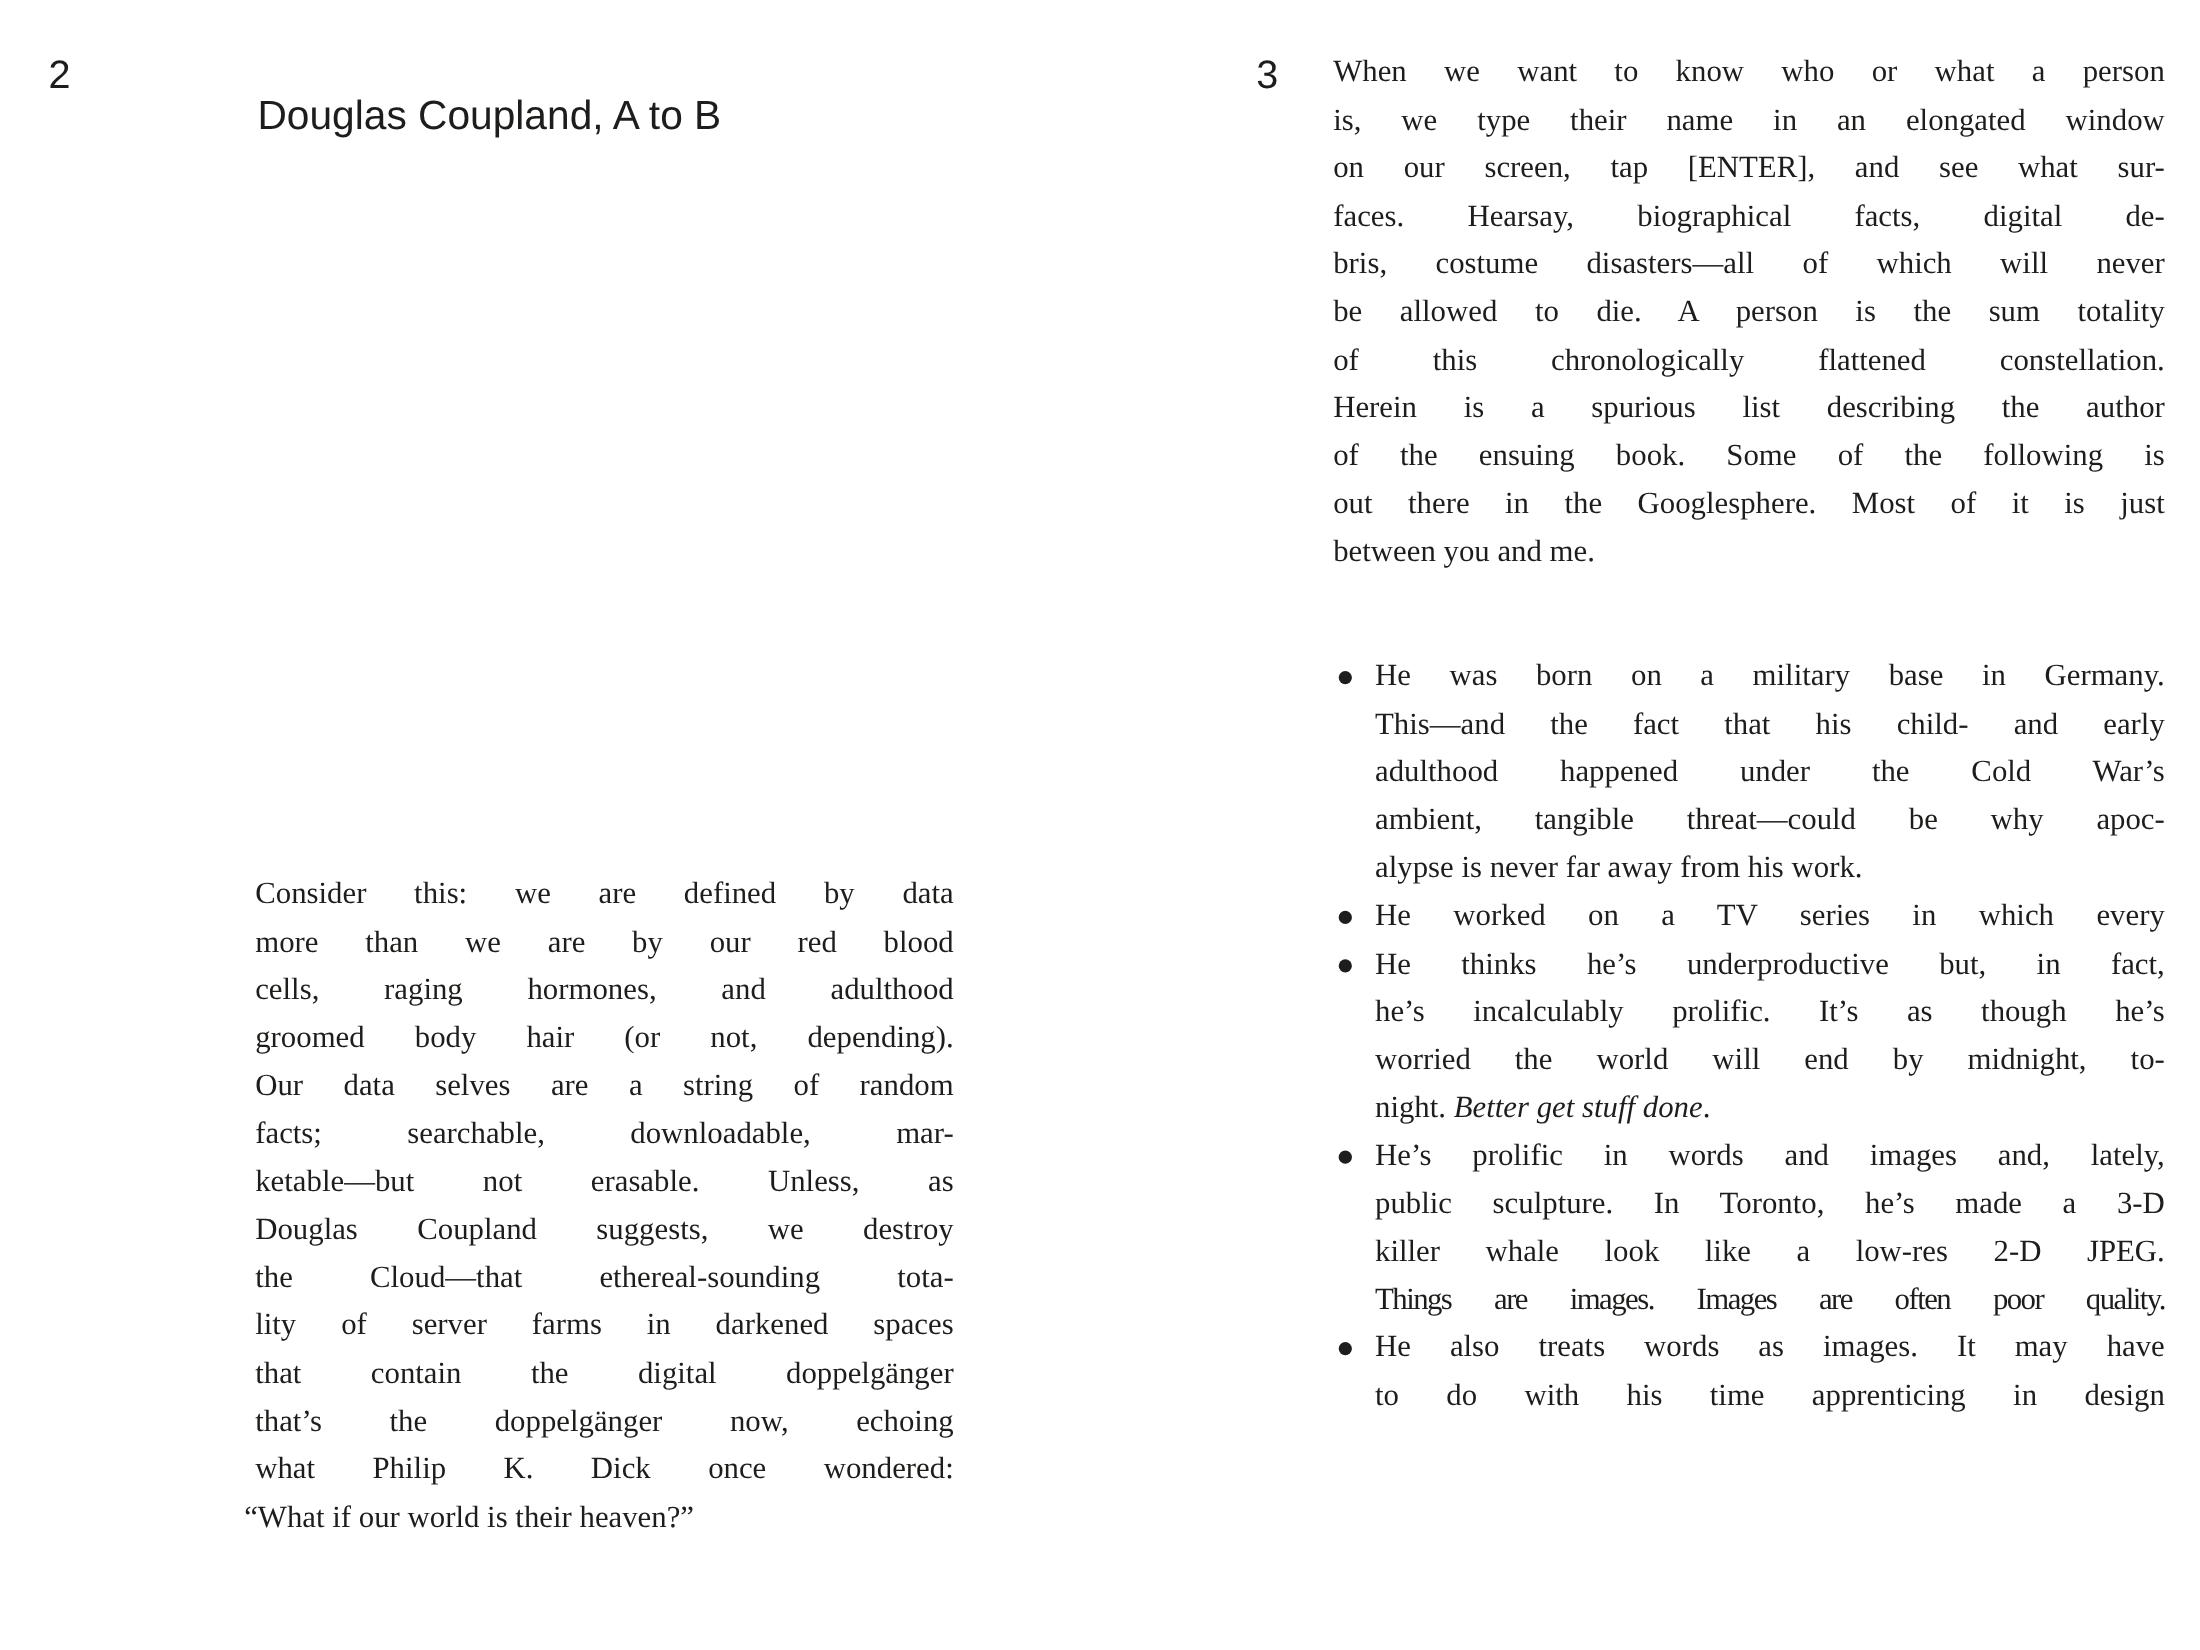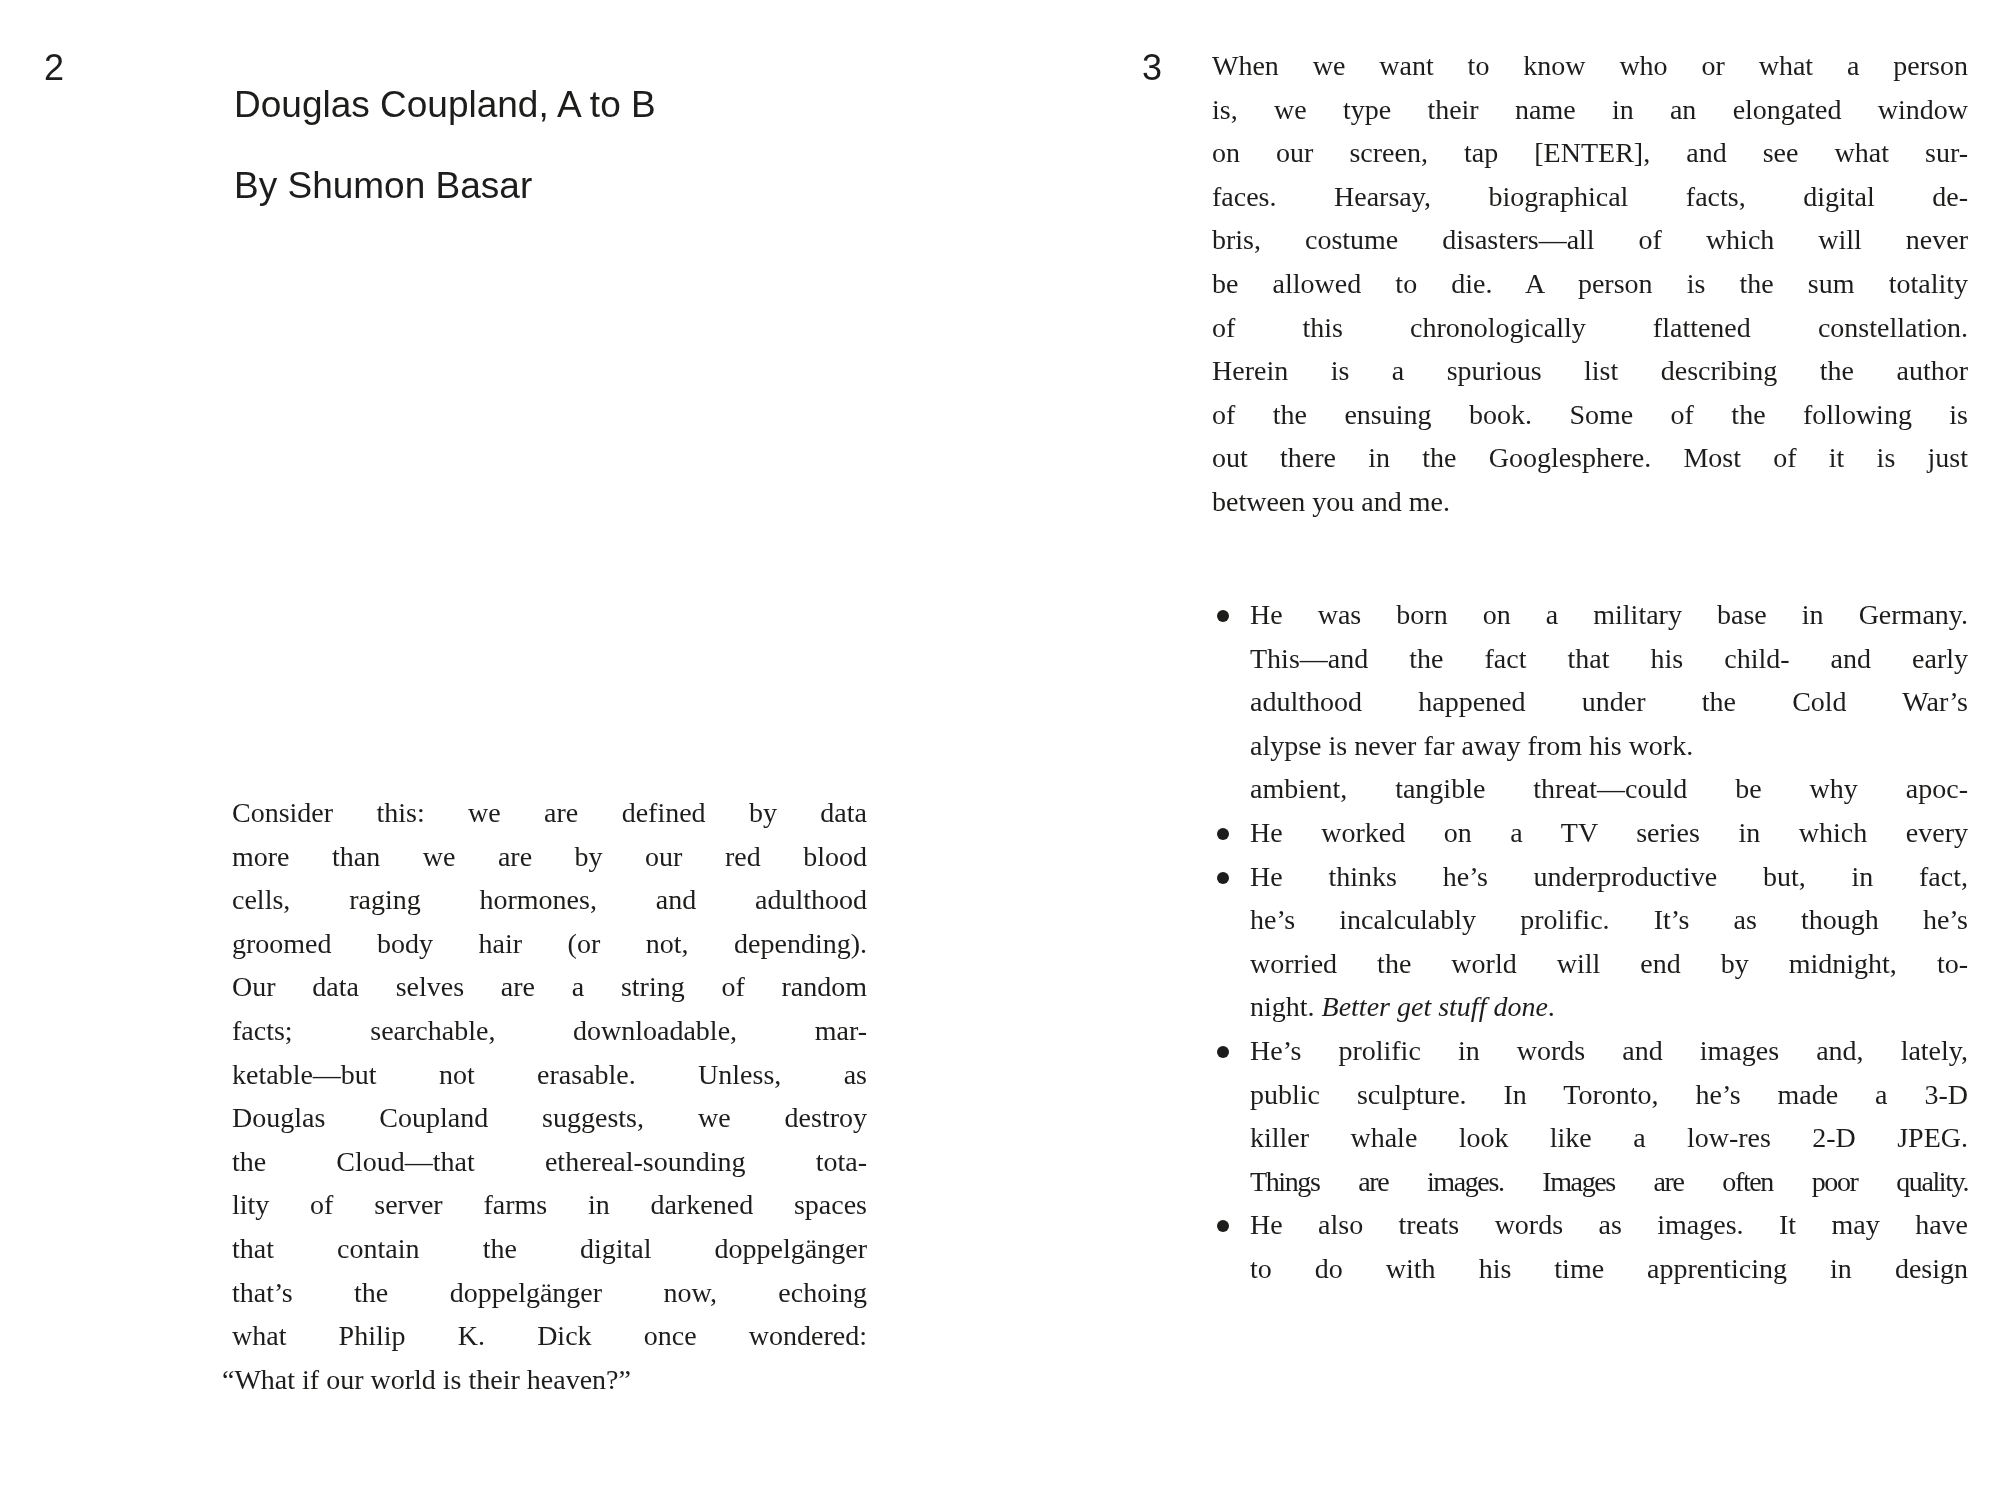--- a/index.html
+++ b/index.html
@@ -23,21 +23,20 @@
   .bitem .ln { }
   i { font-style:italic; }
 </style>
 </head>
 <body>
 
 <div id="pn-left" class="pagenum sans">2</div>
 
 <div class="header sans">
   <div>Douglas Coupland, A to B</div>
-  <div>By Shumon Basar</div>
 </div>
 
 <div id="left-col" class="col serif">
   <span class="ln">Consider this: we are defined by data</span>
   <span class="ln">more than we are by our red blood</span>
   <span class="ln">cells, raging hormones, and adulthood</span>
   <span class="ln">groomed body hair (or not, depending).</span>
   <span class="ln">Our data selves are a string of random</span>
   <span class="ln">facts; searchable, downloadable, mar-</span>
   <span class="ln">ketable—but not erasable. Unless, as</span>
@@ -66,22 +65,22 @@
   <span class="ln last">between you and me.</span>
 </div>
 
 <div id="bullets" class="col serif">
 
   <div class="bitem">
     <span class="bdot"></span>
     <span class="ln">He was born on a military base in Germany.</span>
     <span class="ln">This—and the fact that his child- and early</span>
     <span class="ln">adulthood happened under the Cold War’s</span>
+    <span class="ln">ambient, tangible threat—could be why apoc-</span>
     <span class="ln last">alypse is never far away from his work.</span>
-    <span class="ln">ambient, tangible threat—could be why apoc-</span>
   </div>
 
   <div class="bitem">
     <span class="bdot"></span>
     <span class="ln">He worked on a TV series in which every</span>
   </div>
 
 
   <div class="bitem">
     <span class="bdot"></span>

